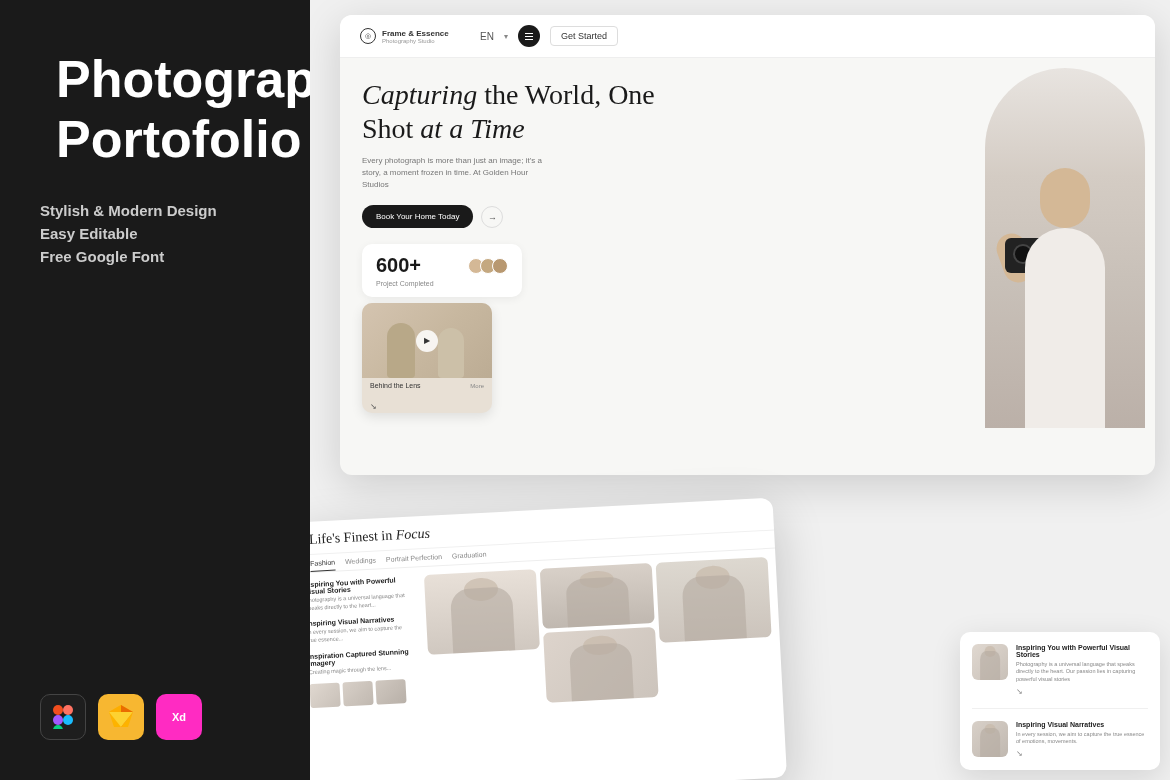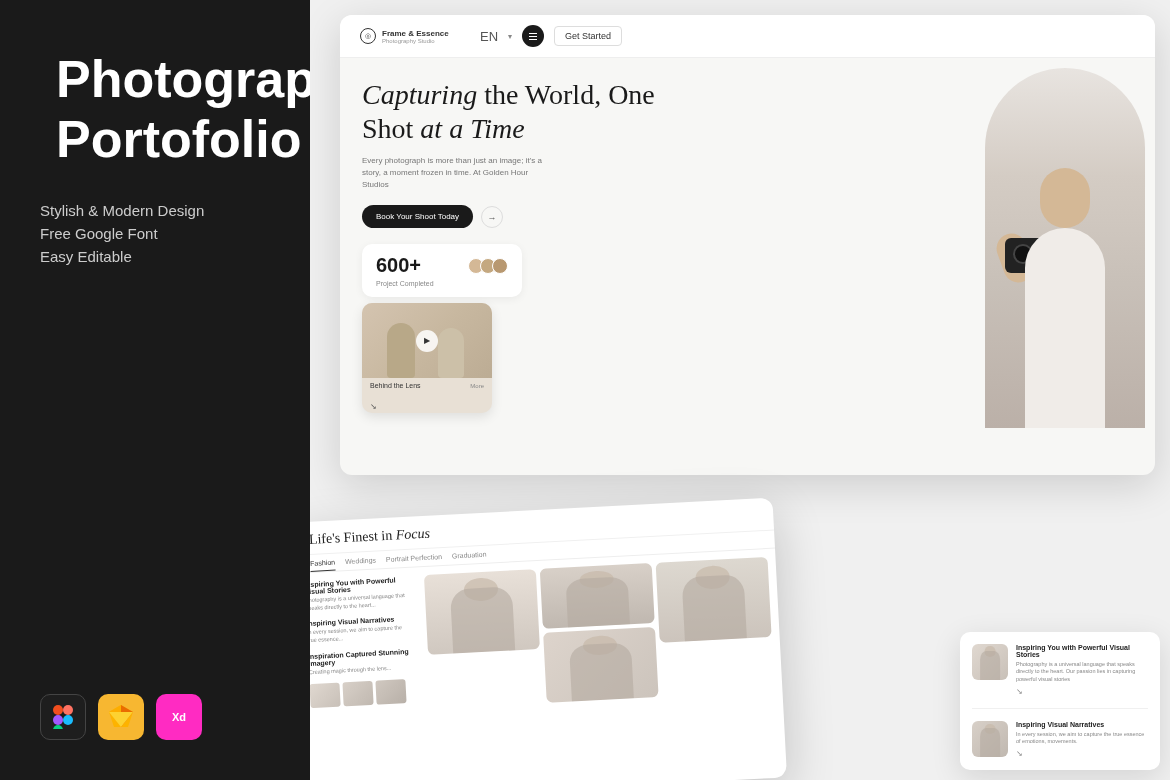--- a/index.html
+++ b/index.html
@@ -28,20 +28,21 @@
       font-size: 52px;
       font-weight: 800;
       line-height: 1.15;
       font-family: Arial, sans-serif;
       margin-bottom: 32px;
       margin-left: 16px;
     }
     .left-features {
       list-style: none;
       margin-bottom: 16px;
+      font-weight: bold;
     }
     .left-features li {
       font-size: 15px;
       color: #cccccc;
       margin-bottom: 6px;
       font-family: Arial, sans-serif;
     }
     .left-bottom {}
     .app-icons {
       display: flex;
@@ -130,21 +131,21 @@
       color: white;
       padding: 4px 12px;
       border-radius: 20px;
     }
     .nav-right {
       display: flex;
       align-items: center;
       gap: 10px;
     }
     .nav-lang {
-      font-size: 13px;
+      font-size: 10px;
       color: #555;
       font-family: Arial, sans-serif;
     }
     .nav-menu-btn {
       width: 22px;
       height: 22px;
       background: #1a1a1a;
       border-radius: 50%;
       display: flex;
       flex-direction: column;
@@ -622,22 +623,22 @@
 </head>
 <body>
 
 <div class="left-panel">
   <div class="left-top">
     <div class="left-title">
       Photograph<br>Portofolio
     </div>
     <ul class="left-features">
       <li>Stylish &amp; Modern Design</li>
+      <li>Easy Editable</li>
       <li>Free Google Font</li>
-      <li>Easy Editable</li>
     </ul>
   </div>
   <div class="left-bottom">
     <div class="app-icons">
       <div class="app-icon icon-figma">
         <svg width="20" height="24" viewBox="0 0 20 24" fill="none">
           <rect x="0" y="0" width="10" height="10" rx="5" fill="#F24E1E"></rect>
           <rect x="10" y="0" width="10" height="10" rx="5" fill="#FF7262"></rect>
           <rect x="0" y="10" width="10" height="10" rx="5" fill="#A259FF"></rect>
           <rect x="0" y="20" width="10" height="10" rx="5" fill="#0ACF83"></rect>
@@ -684,21 +685,21 @@
     </div>
 
     <div class="mockup-hero">
       <div class="hero-left">
         <div class="hero-title">
           <em>Capturing</em> the World, One<br>
           Shot <em>at a Time</em>
         </div>
         <p class="hero-sub">Every photograph is more than just an image; it's a story, a moment frozen in time. At Golden Hour Studios</p>
         <div class="hero-cta-row">
-          <button class="hero-btn">Book Your Shoot Today</button>
+          <button class="hero-btn">Book Your Home Today</button>
           <div class="hero-arrow-btn">→</div>
         </div>
 
         <div class="stat-card">
           <div class="stat-card-top">
             <span class="stat-number">600+</span>
             <div class="stat-avatars">
               <div class="stat-avatar a1"></div>
               <div class="stat-avatar a2"></div>
               <div class="stat-avatar a3"></div>

